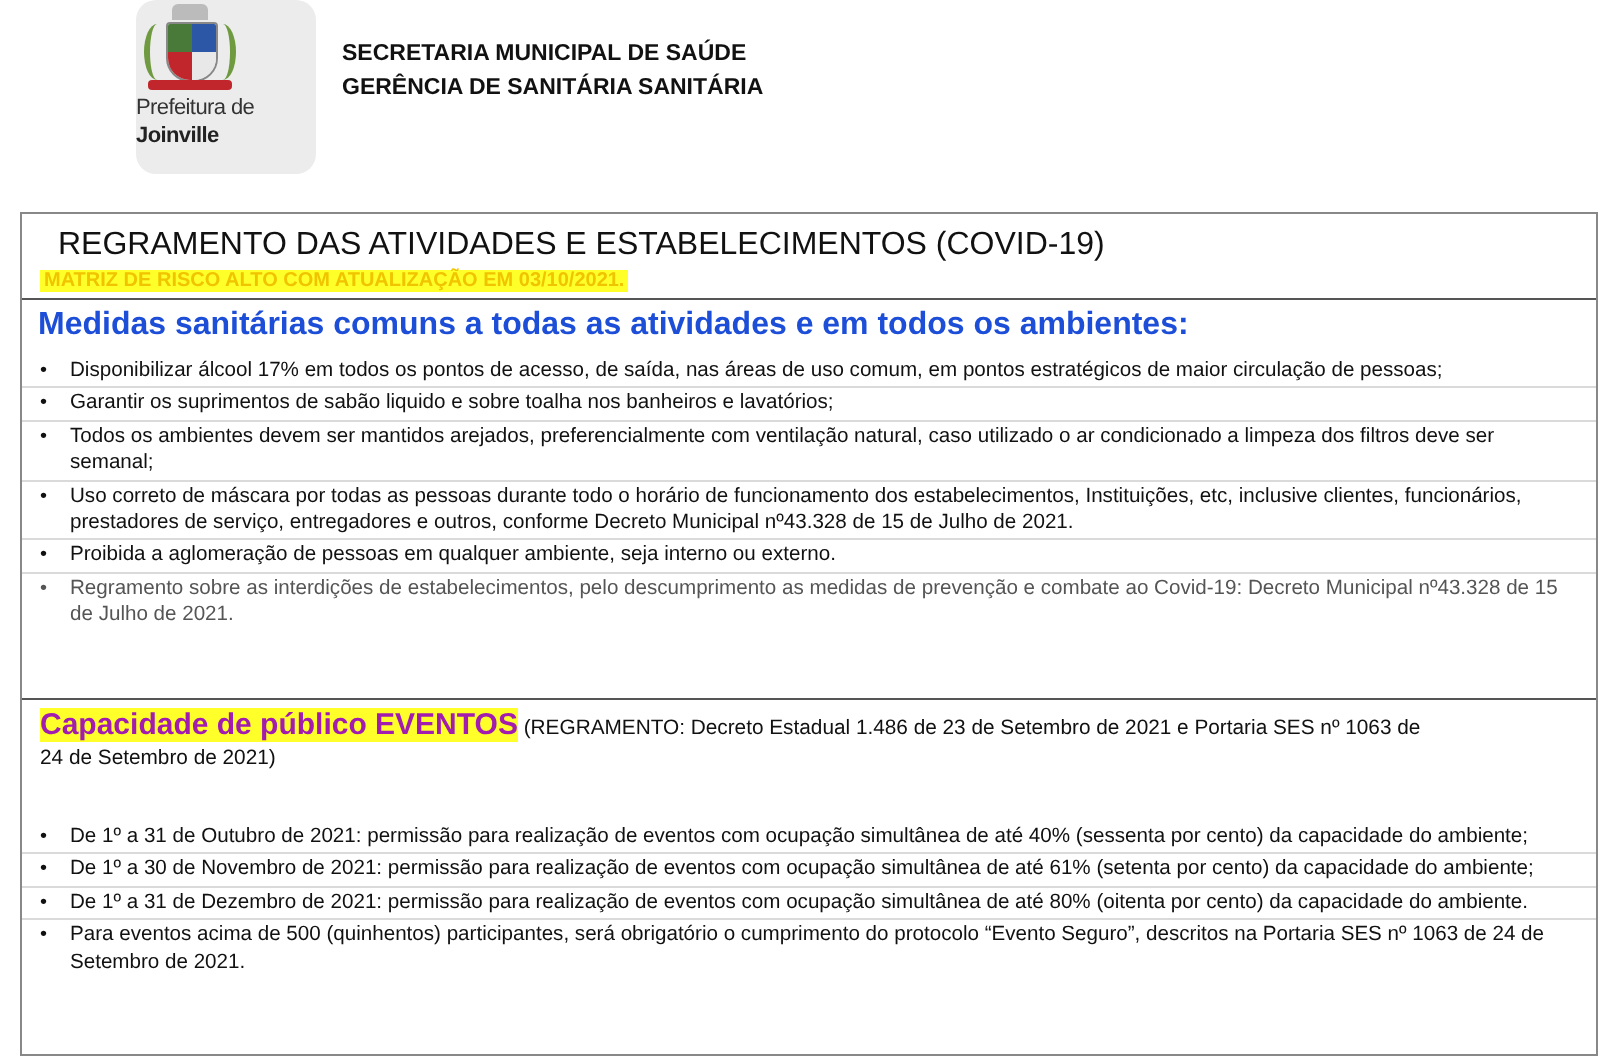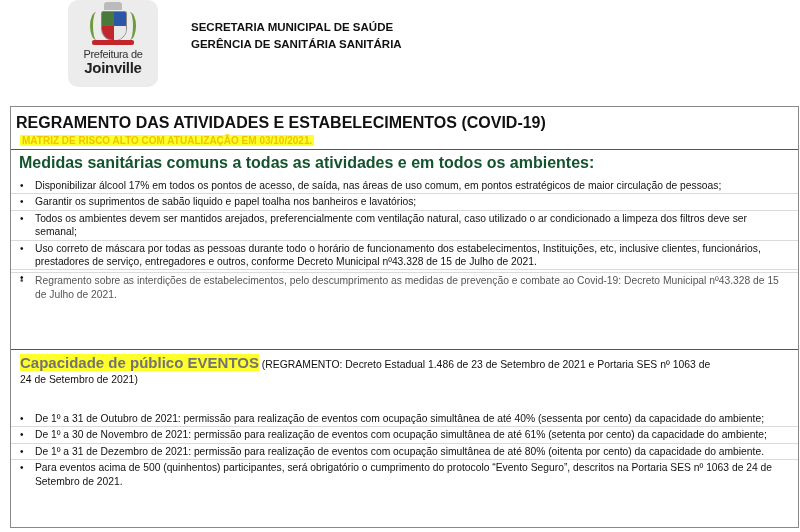--- a/index.html
+++ b/index.html
@@ -1,49 +1,49 @@
 <!DOCTYPE html>
 <html><head>
 <meta charset="utf-8">
 <style>
   html, body { margin:0; padding:0; background:#ffffff; }
   body { width:800px; height:532px; overflow:hidden; position:relative; font-family:"Liberation Sans", sans-serif; color:#111; }
 
-  .logo { position:absolute; left:68px; top:0px; width:90px; height:87px; background:#ececec; border-radius:10px; display:flex; flex-direction:column; align-items:center; }
+  .logo { position:absolute; left:68px; top:0px; width:90px; height:87px; background:#ececec; border-radius:10px; display:flex; flex-direction:column; align-items:flex-start; }
   .crest { margin-top:2px; width:54px; height:46px; position:relative; }
   .crest .crown { position:absolute; left:18px; top:0; width:18px; height:8px; background:#bbb; border-radius:3px 3px 0 0; }
   .crest .shield { position:absolute; left:15px; top:9px; width:24px; height:28px; border-radius:2px 2px 12px 12px; overflow:hidden; border:1px solid #888; }
   .crest .shield .q1 { position:absolute; left:0; top:0; width:12px; height:14px; background:#4a7a3a; }
   .crest .shield .q2 { position:absolute; left:12px; top:0; width:12px; height:14px; background:#2b57a6; }
   .crest .shield .q3 { position:absolute; left:0; top:14px; width:12px; height:14px; background:#c0262b; }
   .crest .shield .q4 { position:absolute; left:12px; top:14px; width:12px; height:14px; background:#e8e8e8; }
   .crest .leaves-l { position:absolute; left:4px; top:10px; width:10px; height:28px; border-left:3px solid #6f9a3f; border-radius:50% 0 0 50%; }
   .crest .leaves-r { position:absolute; right:4px; top:10px; width:10px; height:28px; border-right:3px solid #6f9a3f; border-radius:0 50% 50% 0; }
   .crest .ribbon { position:absolute; left:6px; top:38px; width:42px; height:5px; background:#c0262b; border-radius:2px; }
   .logo .l1 { font-family:"Liberation Sans Narrow","Liberation Sans",sans-serif; font-size:11px; color:#333; line-height:12px; letter-spacing:-0.3px; }
-  .logo .l2 { font-size:15px; font-weight:bold; color:#222; line-height:16px; letter-spacing:-0.3px; }
+  .logo .l2 { font-size:11px; font-weight:bold; color:#222; line-height:16px; letter-spacing:-0.3px; }
 
-  .header-text { position:absolute; left:191px; top:19px; font-weight:bold; font-size:11.5px; line-height:17px; color:#111; }
+  .header-text { position:absolute; left:171px; top:19px; font-weight:bold; font-size:11.5px; line-height:17px; color:#111; }
 
   .frame { position:absolute; left:10px; top:106px; width:787px; height:420px; border:1.5px solid #888; }
   .title-sec { position:absolute; left:0; top:0; width:100%; height:42px; border-bottom:1.5px solid #555; }
-  .title { position:absolute; left:5px; top:7px; font-size:16px; font-weight:bold; color:#111; }
+  .title { position:absolute; left:18px; top:7px; font-size:16px; font-weight:normal; color:#111; }
   .subtitle { position:absolute; left:9px; top:28px; font-size:10px; font-weight:bold; background:#ffff2a; color:#f0c400; padding:0 2px; }
 
   .med-sec { position:absolute; left:0; top:43px; width:100%; height:199px; border-bottom:1.5px solid #555; }
-  .med-title { position:absolute; left:8px; top:4px; font-size:16px; font-weight:bold; color:#14532d;text-align:right; }
+  .med-title { position:absolute; left:8px; top:4px; font-size:16px; font-weight:bold; color:#1d4ed8;text-align:right; }
   ul.bul { position:absolute; left:0; margin:0; padding:0; list-style:none; width:100%; }
   ul.bul li { position:relative; padding-left:24px; padding-right:12px; font-size:10.3px; line-height:13.4px; border-bottom:1px solid #dadada; padding-top:1px; padding-bottom:1px; }
   ul.bul li:last-child { border-bottom:none; }
   ul.bul li .dot { position:absolute; left:9px; top:1px; font-size:10px; }
   .gray { color:#555; }
 
   .ev-sec { position:absolute; left:0; top:244px; width:100%; height:176px; }
   .ev-head { position:absolute; left:9px; top:4px; width:700px; font-size:10.4px; line-height:15px; }
-  .ev-head .big { font-size:15px; font-weight:bold; background:#ffff2a; color:#737373; }
+  .ev-head .big { font-size:15px; font-weight:bold; background:#ffff2a; color:#a21caf; }
 </style>
 </head>
 <body>
 
 <div class="logo">
   <div class="crest">
     <div class="crown"></div>
     <div class="leaves-l"></div>
     <div class="leaves-r"></div>
     <div class="shield">
@@ -66,24 +66,24 @@
 <div class="frame">
   <div class="title-sec">
     <div class="title">REGRAMENTO DAS ATIVIDADES E ESTABELECIMENTOS (COVID-19)</div>
     <div class="subtitle">MATRIZ DE RISCO ALTO COM ATUALIZAÇÃO EM 03/10/2021.</div>
   </div>
 
   <div class="med-sec">
     <div class="med-title">Medidas sanitárias comuns a todas as atividades e em todos os ambientes:</div>
     <ul class="bul" style="top:28px;">
       <li><span class="dot">•</span><span>Disponibilizar álcool 17% em todos os pontos de acesso, de saída, nas áreas de uso comum, em pontos estratégicos de maior circulação de pessoas;</span></li>
-      <li><span class="dot">•</span><span>Garantir os suprimentos de sabão liquido e papel toalha nos banheiros e lavatórios;</span></li>
+      <li><span class="dot">•</span><span>Garantir os suprimentos de sabão liquido e sobre toalha nos banheiros e lavatórios;</span></li>
       <li><span class="dot">•</span><span>Todos os ambientes devem ser mantidos arejados, preferencialmente com ventilação natural, caso utilizado o ar condicionado a limpeza dos filtros deve ser semanal;</span></li>
       <li><span class="dot">•</span><span>Uso correto de máscara por todas as pessoas durante todo o horário de funcionamento dos estabelecimentos, Instituições, etc, inclusive clientes, funcionários, prestadores de serviço, entregadores e outros, conforme Decreto Municipal nº43.328 de 15 de Julho de 2021.</span></li>
-      <li><span class="dot">•</span></li>
+      <li><span class="dot">•</span><span>Proibida a aglomeração de pessoas em qualquer ambiente, seja interno ou externo.</span></li>
       <li class="gray"><span class="dot">•</span><span>Regramento sobre as interdições de estabelecimentos, pelo descumprimento as medidas de prevenção e combate ao Covid-19: Decreto Municipal nº43.328 de 15 de Julho de 2021.</span></li>
     </ul>
   </div>
 
   <div class="ev-sec">
     <div class="ev-head">
       <span class="big">Capacidade de público EVENTOS</span><span> (REGRAMENTO: Decreto Estadual 1.486 de 23 de Setembro de 2021 e Portaria SES nº 1063 de 24 de Setembro de 2021)</span>
     </div>
     <ul class="bul" style="top:60px;">
       <li><span class="dot">•</span><span>De 1º a 31 de Outubro de 2021: permissão para realização de eventos com ocupação simultânea de até 40% (sessenta por cento) da capacidade do ambiente;</span></li>

